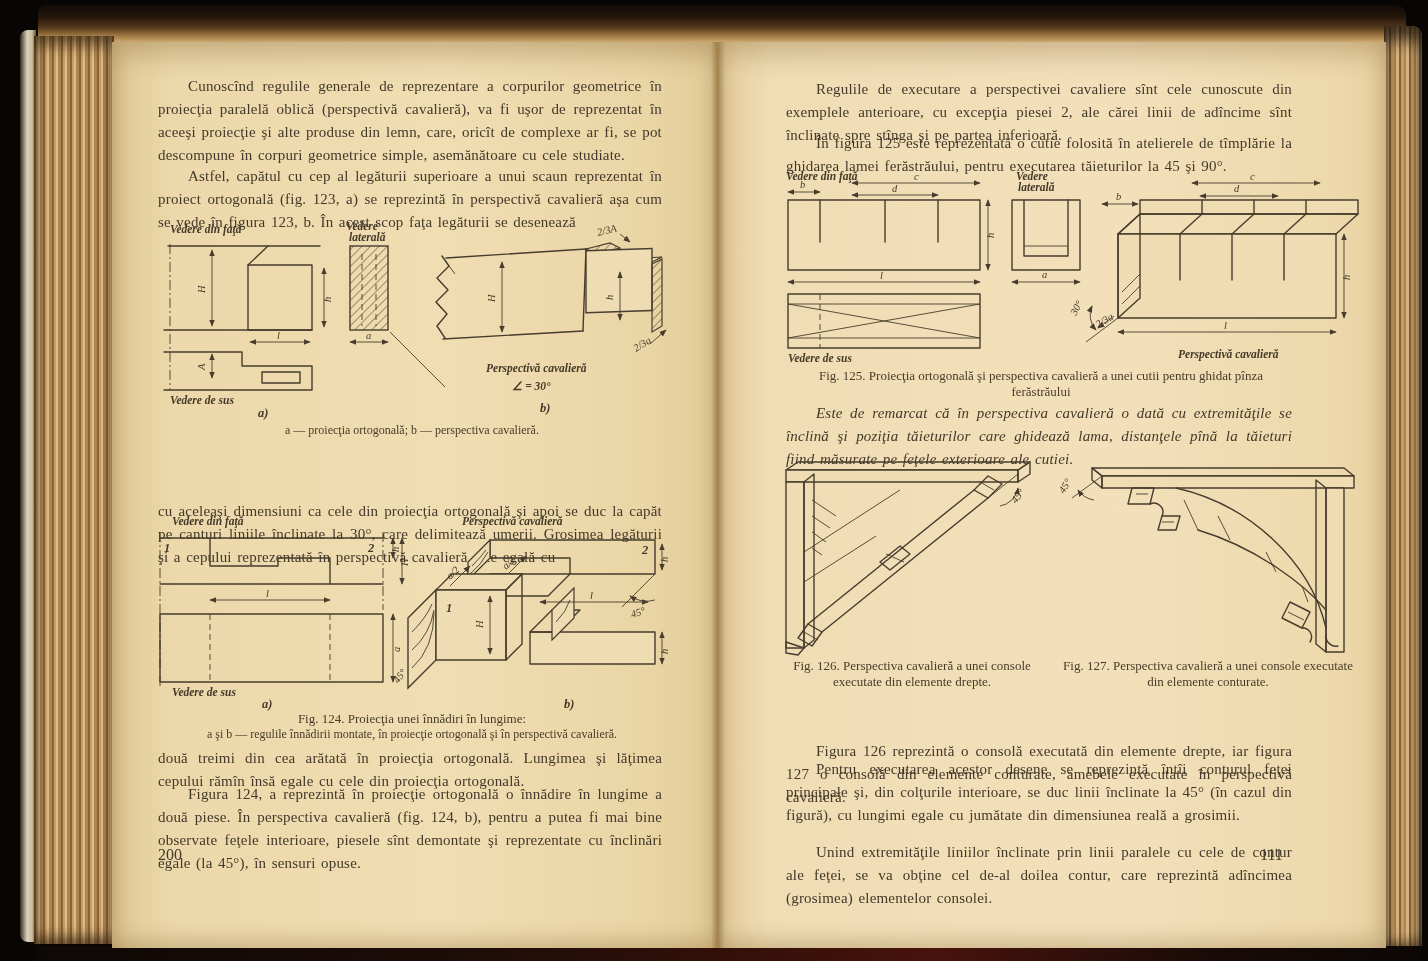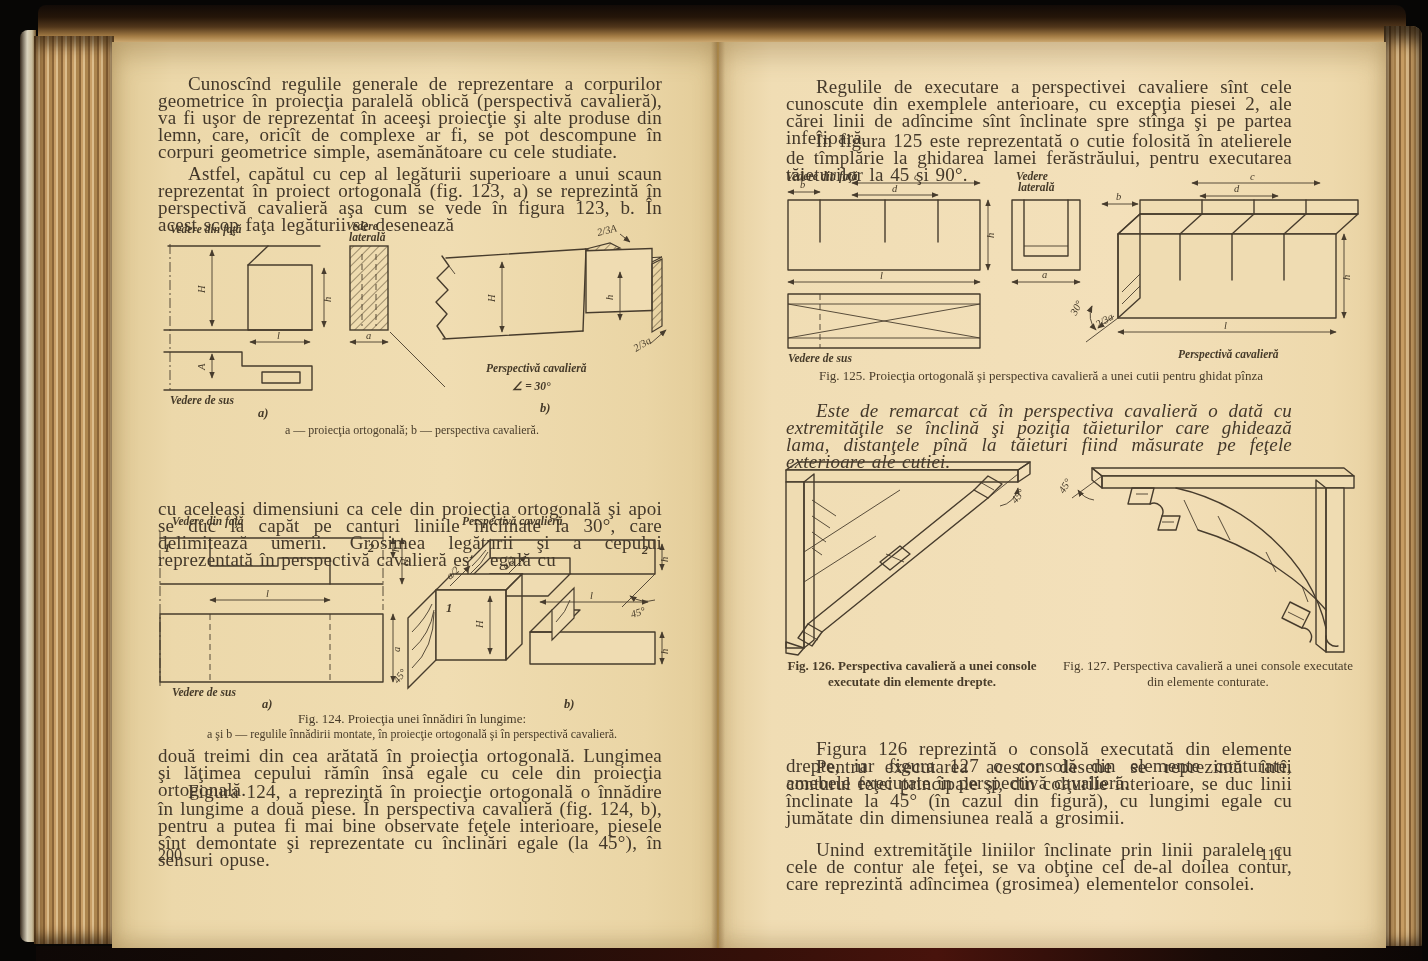--- a/index.html
+++ b/index.html
@@ -27,21 +27,21 @@
   .page{position:absolute;top:42px;height:906px;}
   .page-left{left:112px;width:606px;
     background:linear-gradient(90deg,#e0c995 0%,#ecd8aa 10%,#f0ddb2 55%,#ead5a5 88%,#e2cb97 100%);
     box-shadow:inset 0 14px 24px rgba(120,85,35,.30), inset 0 -10px 18px rgba(120,85,35,.22);}
   .page-right{left:718px;width:668px;
     background:linear-gradient(90deg,#e4cd9c 0%,#f0ddb4 8%,#f3e0ba 60%,#eed9ac 92%,#e7d0a0 100%);
     box-shadow:inset 0 14px 24px rgba(120,85,35,.28), inset 0 -10px 18px rgba(120,85,35,.22);}
   .gutter{position:absolute;left:711px;top:42px;width:14px;height:906px;
     background:linear-gradient(90deg,rgba(100,70,25,0) 0%,rgba(120,85,40,.40) 40%,#a8833f 50%,rgba(120,85,40,.35) 60%,rgba(100,70,25,0) 100%);}
   
-  .para{position:absolute;text-align:justify;color:#43382a;font-size:19px;line-height:17px;
+  .para{position:absolute;text-align:justify;color:#43382a;font-size:15px;line-height:23px;
     letter-spacing:.2px;word-spacing:1.5px;}
   .ind{text-indent:30px;}
   .caption{position:absolute;color:#483c2a;font-size:13px;line-height:15.5px;text-align:center;}
   .caption .c2{font-size:12px;text-align:center;}
   .pagenum{position:absolute;color:#43382a;font-size:16px;}
   
   svg{position:absolute;overflow:visible;}
   svg .s{stroke:#473c2d;stroke-width:1.4;fill:none;stroke-linecap:round;stroke-linejoin:round;}
   svg .t{stroke:#473c2d;stroke-width:.9;fill:none;}
   svg .dash{stroke-dasharray:6 4;}
@@ -278,20 +278,21 @@
     <path class="t" d="M318,158 L334,146" marker-start="url(#ar125)"></path>
     <text class="dim" x="318" y="158" transform="rotate(-30 318 158)">2/3a</text>
     <line class="t" x1="564" y1="64" x2="564" y2="148" marker-start="url(#ar125)" marker-end="url(#ar125)"></line>
     <text class="dim" x="570" y="110" transform="rotate(-90 570 110)">h</text>
     <line class="t" x1="338" y1="162" x2="556" y2="162" marker-start="url(#ar125)" marker-end="url(#ar125)"></line>
     <text class="dim" x="444" y="159">l</text>
     <text class="lbl" x="398" y="188">Perspectivă cavalieră</text>
   </svg>
   <div class="caption" style="left:68px;top:326px;width:510px;">
     <div>Fig. 125. Proiecţia ortogonală şi perspectiva cavalieră a unei cutii pentru ghidat pînza</div>
+    <div>ferăstrăului</div>
   </div>
 
   <div class="para ind" style="left:68px;top:360px;width:506px;font-style:italic;">Este de remarcat că în perspectiva cavalieră o dată cu extremităţile se înclină şi poziţia tăieturilor care ghidează lama, distanţele pînă la tăieturi fiind măsurate pe feţele exterioare ale cutiei.</div>
 
   <svg style="left:60px;top:418px;" width="265" height="196" viewBox="0 0 265 196">
     <defs>
       <marker id="ar126" viewBox="0 0 10 10" refX="9" refY="5" markerWidth="8" markerHeight="8" orient="auto-start-reverse">
         <path d="M0,1 L10,5 L0,9 z" fill="#473c2d"></path>
       </marker>
     </defs>
@@ -309,21 +310,21 @@
     <path class="t" d="M26,172 L40,180"></path>
     <line class="t" x1="26" y1="92" x2="122" y2="30"></line>
     <line class="t" x1="26" y1="122" x2="98" y2="76"></line>
     <path class="t" d="M34,40 L58,56 M34,56 L52,68 M34,72 L48,82 M34,88 L44,95"></path>
     <polygon class="s" points="102,102 122,86 132,94 112,110" fill="#efdcb2"></polygon>
     <path class="t" d="M108,94 L126,102"></path>
     <path class="t" d="M210,38 L240,14"></path>
     <path class="t" d="M222,46 A22,22 0 0 0 240,28" marker-end="url(#ar126)"></path>
     <text class="dim" x="238" y="44" transform="rotate(-52 238 44)">45°</text>
   </svg>
-  <div class="caption" style="left:56px;top:616px;width:276px;font-weight:bold;">Fig. 126. Perspectiva cavalieră a unei console executate din elemente drepte.</div>
+  <div class="caption" style="left:56px;top:616px;width:276px;">Fig. 126. Perspectiva cavalieră a unei console executate din elemente drepte.</div>
 
   <svg style="left:340px;top:418px;" width="300" height="196" viewBox="0 0 300 196">
     <defs>
       <marker id="ar127" viewBox="0 0 10 10" refX="9" refY="5" markerWidth="8" markerHeight="8" orient="auto-start-reverse">
         <path d="M0,1 L10,5 L0,9 z" fill="#473c2d"></path>
       </marker>
     </defs>
     <polygon class="s" points="44,16 296,16 286,8 34,8" fill="#efdcb2"></polygon>
     <rect class="s fill" x="44" y="16" width="252" height="12"></rect>
     <polygon class="s" points="44,16 34,8 34,20 44,28" fill="#efdcb2"></polygon>

